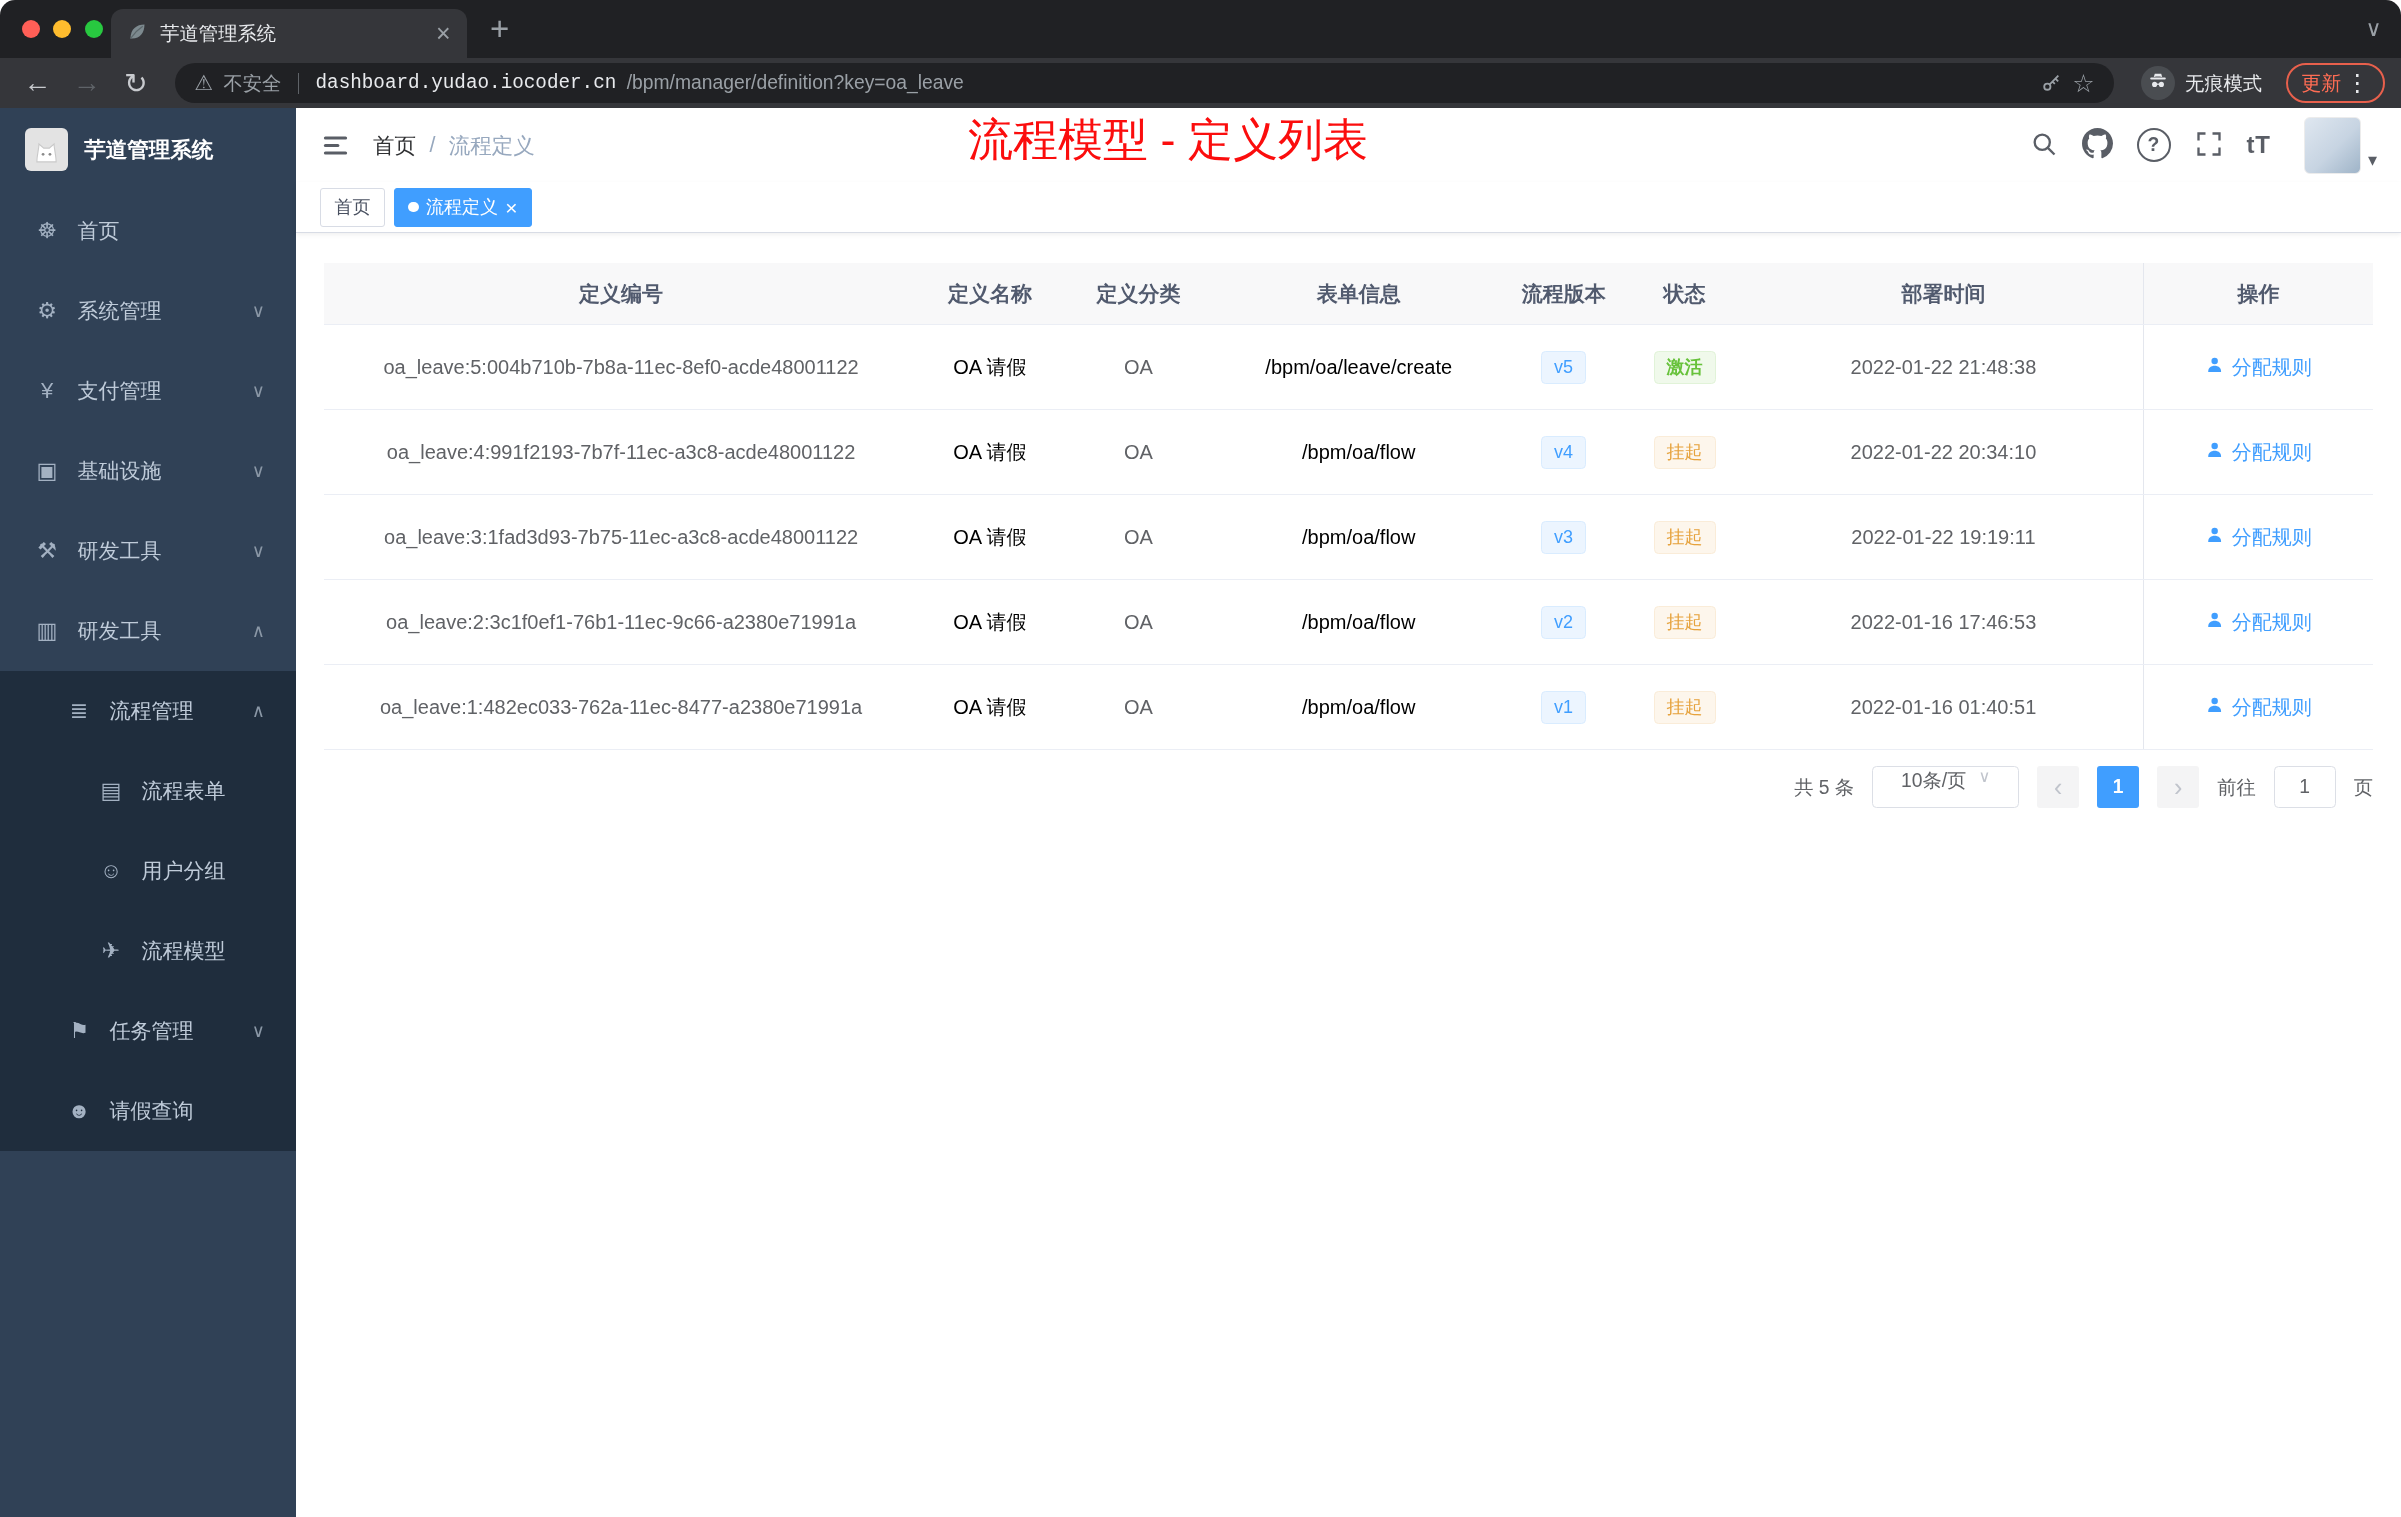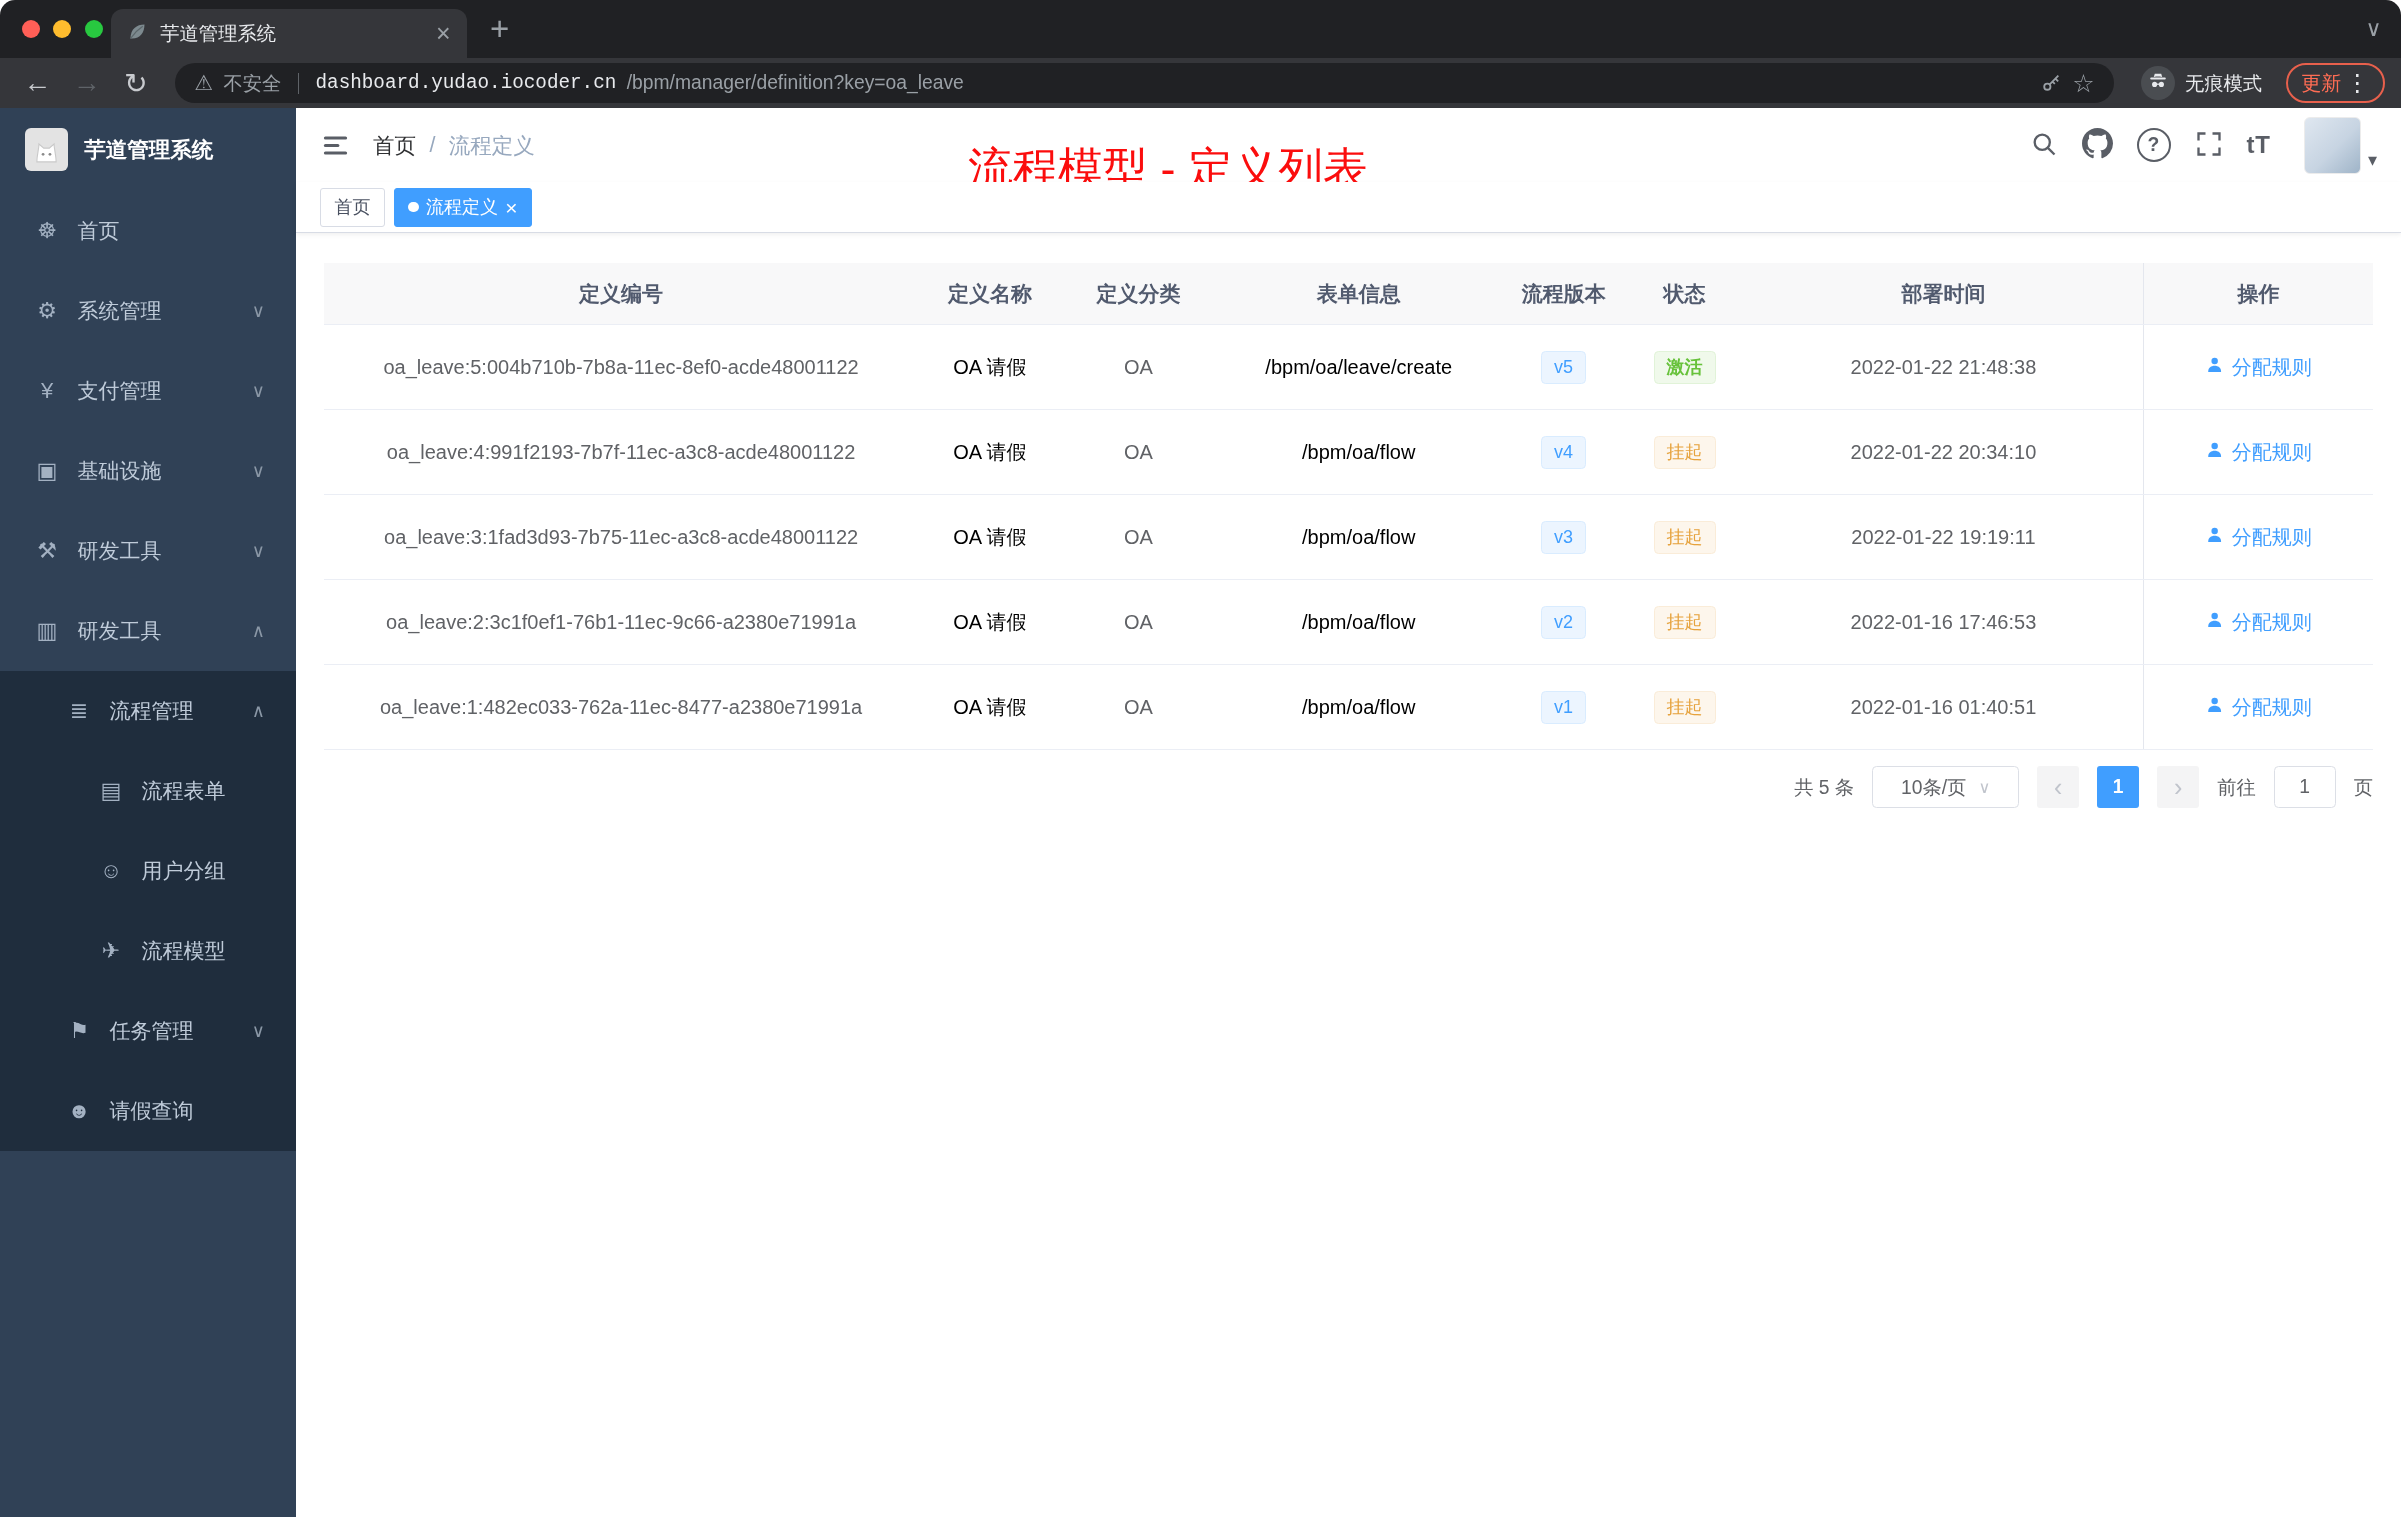--- a/index.html
+++ b/index.html
@@ -48,21 +48,21 @@
   .menu-item.sub{background:#1f2d3d;}
   .mi-icon{width:34px;margin-right:13.4px;font-size:22px;color:#a3b1c2;text-align:center;}
   .mi-label{flex:1;}
   .mi-chevron{position:absolute;right:31px;font-size:18px;color:#8a97a6;}
   
   .content{position:absolute;left:296px;top:108px;right:0;bottom:0;background:#fff;}
   .topbar{height:74px;display:flex;align-items:center;padding:0 24px;position:relative;background:#fff;}
   .hamburger{color:#5a5e66;margin-right:22px;display:flex;align-items:center;}
   .breadcrumb{display:flex;align-items:center;gap:13.4px;font-size:21.5px;color:#303133;}
   .crumb-sep,.crumb-current{color:#97a8be;}
-  .annotation{position:absolute;left:672px;top:31px;font-size:45px;color:#fb0d0d;white-space:nowrap;}
+  .annotation{position:absolute;left:672px;top:2px;font-size:45px;color:#fb0d0d;white-space:nowrap;}
   .top-icons{margin-left:auto;display:flex;align-items:center;gap:24px;color:#5a5e66;}
   .help-circle{width:30px;height:30px;border:2.2px solid #5a5e66;border-radius:50%;display:flex;
     align-items:center;justify-content:center;font-size:19.3px;font-weight:700;}
   .tT{font-size:24px;font-weight:600;letter-spacing:0.7px;}
   .avatar-wrap{display:flex;align-items:flex-end;gap:7.4px;margin-left:9px;}
   .avatar{width:55px;height:55px;border-radius:6px;border:1.5px solid #ececec;
     background:linear-gradient(135deg,#dfe7f0 0%,#c7d4e2 55%,#9fb4c8 100%);}
   .avatar-caret{color:#5a5e66;font-size:18px;padding-bottom:3px;}
   .tagsbar{height:50px;background:#fff;border-bottom:1.5px solid #d8dce5;box-shadow:0 1.5px 4.5px rgba(0,0,0,.06);
     display:flex;align-items:center;gap:9px;padding:0 24px;position:relative;z-index:2;}
@@ -81,21 +81,21 @@
   a.link{color:#000000;text-decoration:none;}
   .tag-pill{display:inline-block;height:33px;line-height:31px;padding:0 12px;border-radius:4.5px;
     font-size:18px;border:1.5px solid;box-sizing:border-box;}
   .pill-blue{background:#ecf5ff;border-color:#d9ecff;color:#409eff;}
   .pill-green{background:#f0f9eb;border-color:#e1f3d8;color:#67c23a;font-weight:bold;}
   .pill-yellow{background:#fdf6ec;border-color:#faecd8;color:#e6a23c;}
   .action-wrap{display:inline-flex;align-items:center;gap:7.4px;color:#409eff;font-size:20px;}
   .pagination{display:flex;align-items:center;justify-content:flex-end;gap:18px;margin-top:16px;
     font-size:19.3px;color:#606266;}
   .size-select{width:147px;height:42px;border:1.5px solid #dcdfe6;border-radius:4.5px;display:flex;
-    align-items:center;justify-content:center;gap:12px;color:#606266;box-sizing:border-box;}
+    align-items:flex-start;justify-content:center;gap:12px;color:#606266;box-sizing:border-box;}
   .select-caret{color:#c0c4cc;font-size:16.3px;}
   .page-btn{width:42px;height:42px;background:#f4f4f5;border-radius:3px;display:flex;align-items:center;
     justify-content:center;color:#c0c4cc;font-size:25px;}
   .page-num{width:42px;height:42px;background:#409eff;color:#fff;border-radius:3px;display:flex;
     align-items:center;justify-content:center;font-weight:700;}
   .goto-input{width:62px;height:42px;border:1.5px solid #dcdfe6;border-radius:4.5px;text-align:center;
     font-size:19.3px;color:#606266;box-sizing:border-box;background:#fff;}
 </style>
 </head>
 <body>

